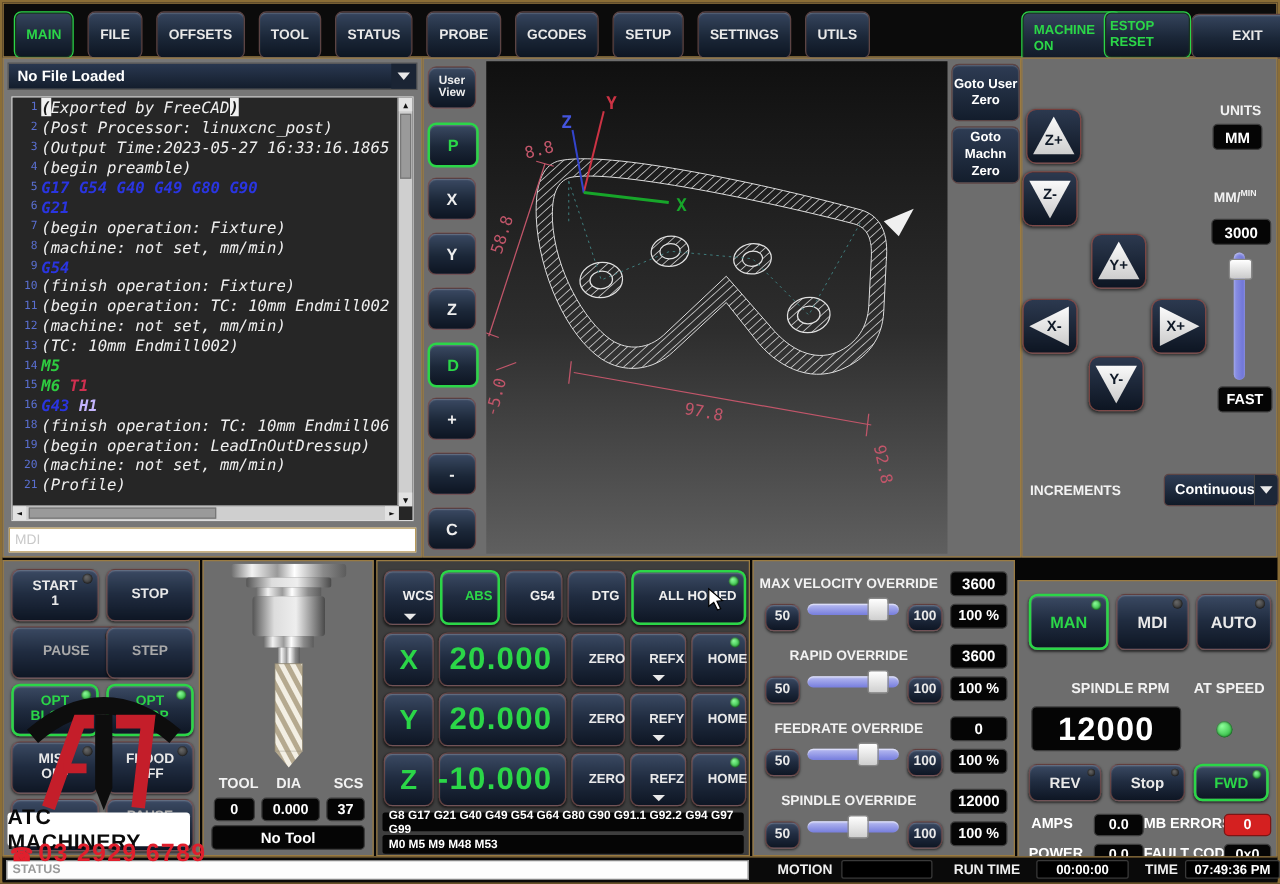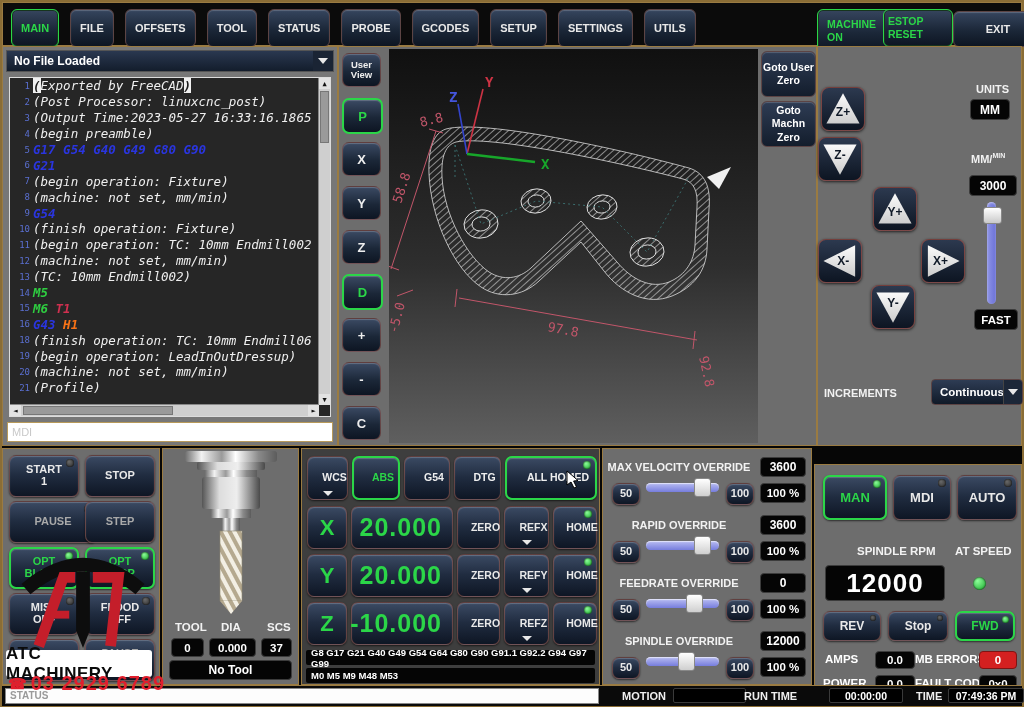--- a/index.html
+++ b/index.html
@@ -45,21 +45,21 @@
     display:flex;align-items:center;justify-content:center;background:#1a2434;}
   #codeArea{position:absolute;left:6px;top:30px;right:6px;bottom:28px;background:#262626;
     border:1px solid #dcdcdc;overflow:hidden;font-family:"DejaVu Sans Mono",monospace;}
   .gline{display:flex;height:15.9px;align-items:center;white-space:pre;}
   .gnum{width:20px;text-align:right;color:#5a6fd0;font-size:9px;flex:0 0 20px;padding-right:3px;}
   .gtxt{font-size:12.5px;font-style:italic;letter-spacing:0;}
   .tok-c{color:#efefef;}
   .tok-g{color:#2a35e0;font-weight:bold;}
   .tok-m{color:#2ecc40;font-weight:bold;}
   .tok-t{color:#d03050;font-weight:bold;}
-  .tok-h{color:#f97316;font-weight:bold;}
+  .tok-h{color:#c4b5fd;font-weight:bold;}
   .tok-s{color:#d84fb0;font-weight:bold;}
   .tok-hl{color:#1a1a1a;background:#f0f0f0;font-weight:bold;}
   .vscroll{position:absolute;right:0;top:0;bottom:11px;width:11px;background:#cfcfcf;border-left:1px solid #888;}
   .hscroll{position:absolute;left:0;right:11px;bottom:0;height:11px;background:#cfcfcf;border-top:1px solid #888;}
   .sb-btn{position:absolute;width:11px;height:11px;background:#e2e2e2;color:#111;
     font-size:7px;display:flex;align-items:center;justify-content:center;}
   .sb-thumb{position:absolute;background:#9a9a9a;border:1px solid #777;box-sizing:border-box;}
   #mdiInput{position:absolute;left:4px;bottom:3px;right:4px;height:20px;background:#fff;
     border:1px solid #b89a5a;font-size:11px;color:#333;padding:0 4px;box-sizing:border-box;}
   #mdiInput::placeholder{color:#c9c9c9;}
@@ -513,21 +513,21 @@
         <div class="statlbl" style="position: absolute; left: 100px; top: 212px;">FAULT CODE</div>
         <div class="disp" style="left: 164px; top: 210px; width: 38px; height: 18px; font-size: 11.5px;">0x0</div>
       </div>
   </div>
 
   <div id="statusbar">
     <div id="statusGhost">STATUS</div>
     <input id="statusInput" style="">
     <div class="sbar-lbl" style="left:620px;">MOTION</div>
     <div class="sbar-box" style="left:671px;width:73px;"></div>
-    <div class="sbar-lbl" style="left:742px;">RUN TIME</div>
+    <div class="sbar-lbl" style="left:761px;">RUN TIME</div>
     <div class="sbar-box" style="left:827px;width:74px;">00:00:00</div>
     <div class="sbar-lbl" style="left:914px;">TIME</div>
     <div class="sbar-box" style="left:946px;width:76px;">07:49:36 PM</div>
   </div>
 
   <svg id="cursor" width="16" height="20" viewBox="0 0 16 20">
     <path d="M1,1 L1,15 L5,12 L8,18 L10.5,17 L7.6,11 L12,10.5 Z" fill="#fff" stroke="#000" stroke-width="1"></path>
   </svg>
 </div>
 

